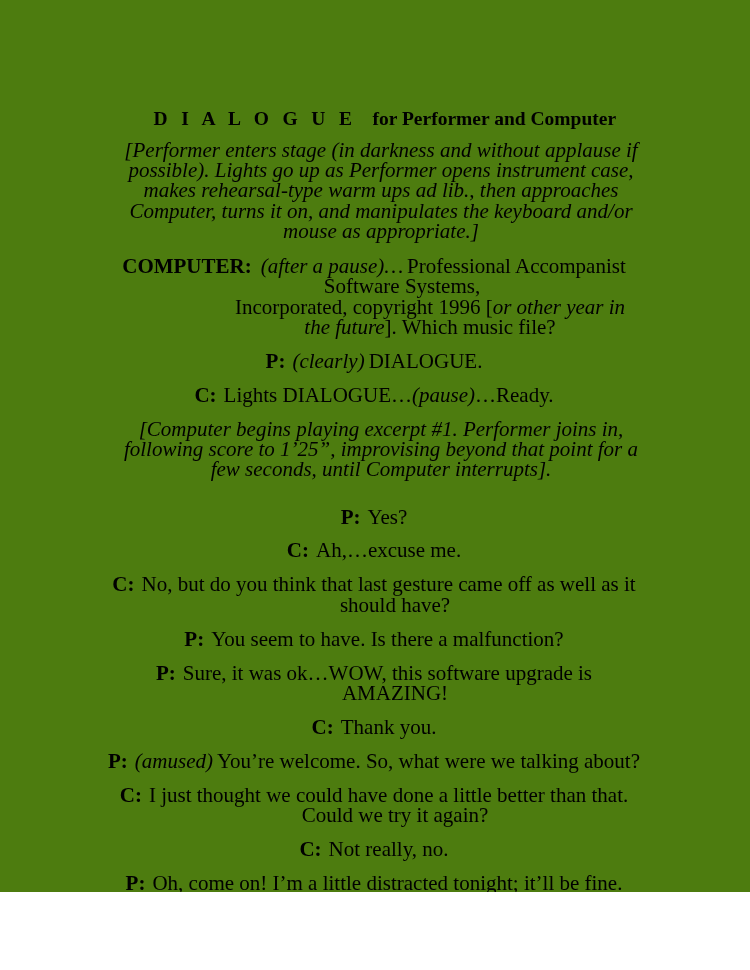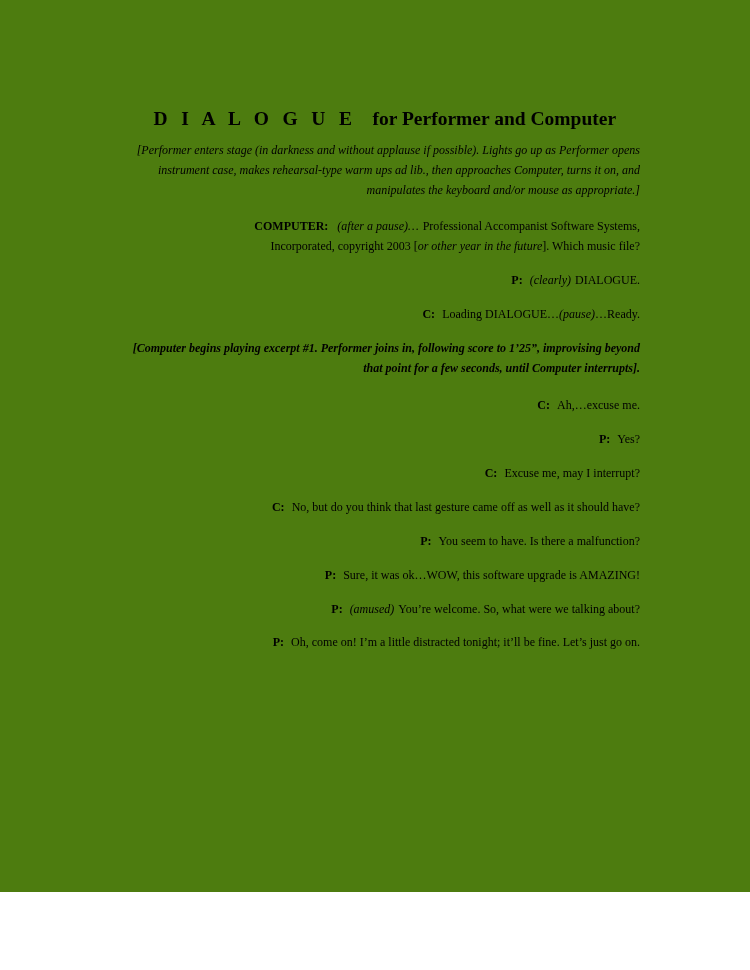--- a/index.html
+++ b/index.html
@@ -46,38 +46,37 @@
   
   .body-col {
     position: absolute;
     left: 108px;
     top: 140px;
     width: 532px;
   }
 
   
   .blk {
-    font-size: 12px;
+    font-size: 21px;
     line-height: 20.4px;
     margin: 0 0 13.5px 0;
-    text-align: right;
+    text-align: center;
   }
 
   
   .stage {
     font-style: italic;
     margin-left: 14px;
     width: 518px;
     line-height: 20.2px;
     margin-bottom: 15px;
   }
   .stage-2 {
     margin-top: 3px;
-    margin-bottom: 17px;
-    font-weight: bold;
+    margin-bottom: 27px;
   }
 
   
   .speech {
     padding-left: 42px;
     text-indent: -42px;
   }
   .speech.long-label {
     padding-left: 56px;
     text-indent: -56px;
@@ -115,65 +114,71 @@
   <div class="doc-title">
     <span class="title-spaced">D I A L O G U E</span><span class="title-gap"></span><span>for Performer and Computer</span>
   </div>
 
   <div class="body-col">
 
     <p class="blk stage">[Performer enters stage (in darkness and without applause if possible).  Lights go up as Performer opens instrument case, makes rehearsal-type warm ups ad lib., then approaches Computer, turns it on, and manipulates the keyboard and/or mouse as appropriate.]</p>
 
     <p class="blk speech long-label">
       <span class="label">COMPUTER:</span><span class="label-gap-wide"></span><span class="ital">(after a pause)</span><span class="ital">…</span><span class="sp"></span><span>Professional Accompanist Software Systems,</span>
-      <span class="cont-line"><span>Incorporated, copyright 2003 [</span><span class="ital">or other year in the future</span><span>].  Which music file?</span></span>
+      <span class="cont-line"><span>Incorporated, copyright 1996 [</span><span class="ital">or other year in the future</span><span>].  Which music file?</span></span>
     </p>
 
 
 
     <p class="blk speech">
       <span class="label">P:</span><span class="label-gap"></span><span class="ital">(clearly)</span><span class="sp"></span><span>DIALOGUE.</span>
     </p>
 
     <p class="blk speech">
-      <span class="label">C:</span><span class="label-gap"></span><span>Loading DIALOGUE…</span><span class="ital">(pause)</span><span>…Ready.</span>
+      <span class="label">C:</span><span class="label-gap"></span><span>Lights DIALOGUE…</span><span class="ital">(pause)</span><span>…Ready.</span>
     </p>
 
     <p class="blk stage stage-2">[Computer begins playing excerpt #1.  Performer joins in, following score to 1’25”, improvising beyond that point for a few seconds, until Computer interrupts].</p>
-
-    <p class="blk speech">
-      <span class="label">C:</span><span class="label-gap"></span><span>Ah,…excuse me.</span>
-    </p>
 
     <p class="blk speech">
       <span class="label">P:</span><span class="label-gap"></span><span>Yes?</span>
     </p>
 
     <p class="blk speech">
-      <span class="label">C:</span><span class="label-gap"></span><span>Excuse me, may I interrupt?</span>
+      <span class="label">C:</span><span class="label-gap"></span><span>Ah,…excuse me.</span>
     </p>
+
 
     <p class="blk speech">
       <span class="label">C:</span><span class="label-gap"></span><span>No, but do you think that last gesture came off as well as it should have?</span>
     </p>
 
     <p class="blk speech">
       <span class="label">P:</span><span class="label-gap"></span><span>You seem to have.  Is there a malfunction?</span>
     </p>
 
     <p class="blk speech">
       <span class="label">P:</span><span class="label-gap"></span><span>Sure, it was ok…WOW, this software upgrade is AMAZING!</span>
     </p>
 
+    <p class="blk speech">
+      <span class="label">C:</span><span class="label-gap"></span><span>Thank you.</span>
+    </p>
 
     <p class="blk speech">
       <span class="label">P:</span><span class="label-gap"></span><span class="ital">(amused)</span><span class="sp"></span><span>You’re welcome.  So, what were we talking about?</span>
     </p>
 
+    <p class="blk speech">
+      <span class="label">C:</span><span class="label-gap"></span><span>I just thought we could have done a little better than that.  Could we try it again?</span>
+    </p>
 
 
+    <p class="blk speech">
+      <span class="label">C:</span><span class="label-gap"></span><span>Not really, no.</span>
+    </p>
 
     <p class="blk speech">
       <span class="label">P:</span><span class="label-gap"></span><span>Oh, come on!  I’m a little distracted tonight; it’ll be fine.  Let’s just go on.</span>
     </p>
 
   </div>
 </div>
 
 </body></html>

